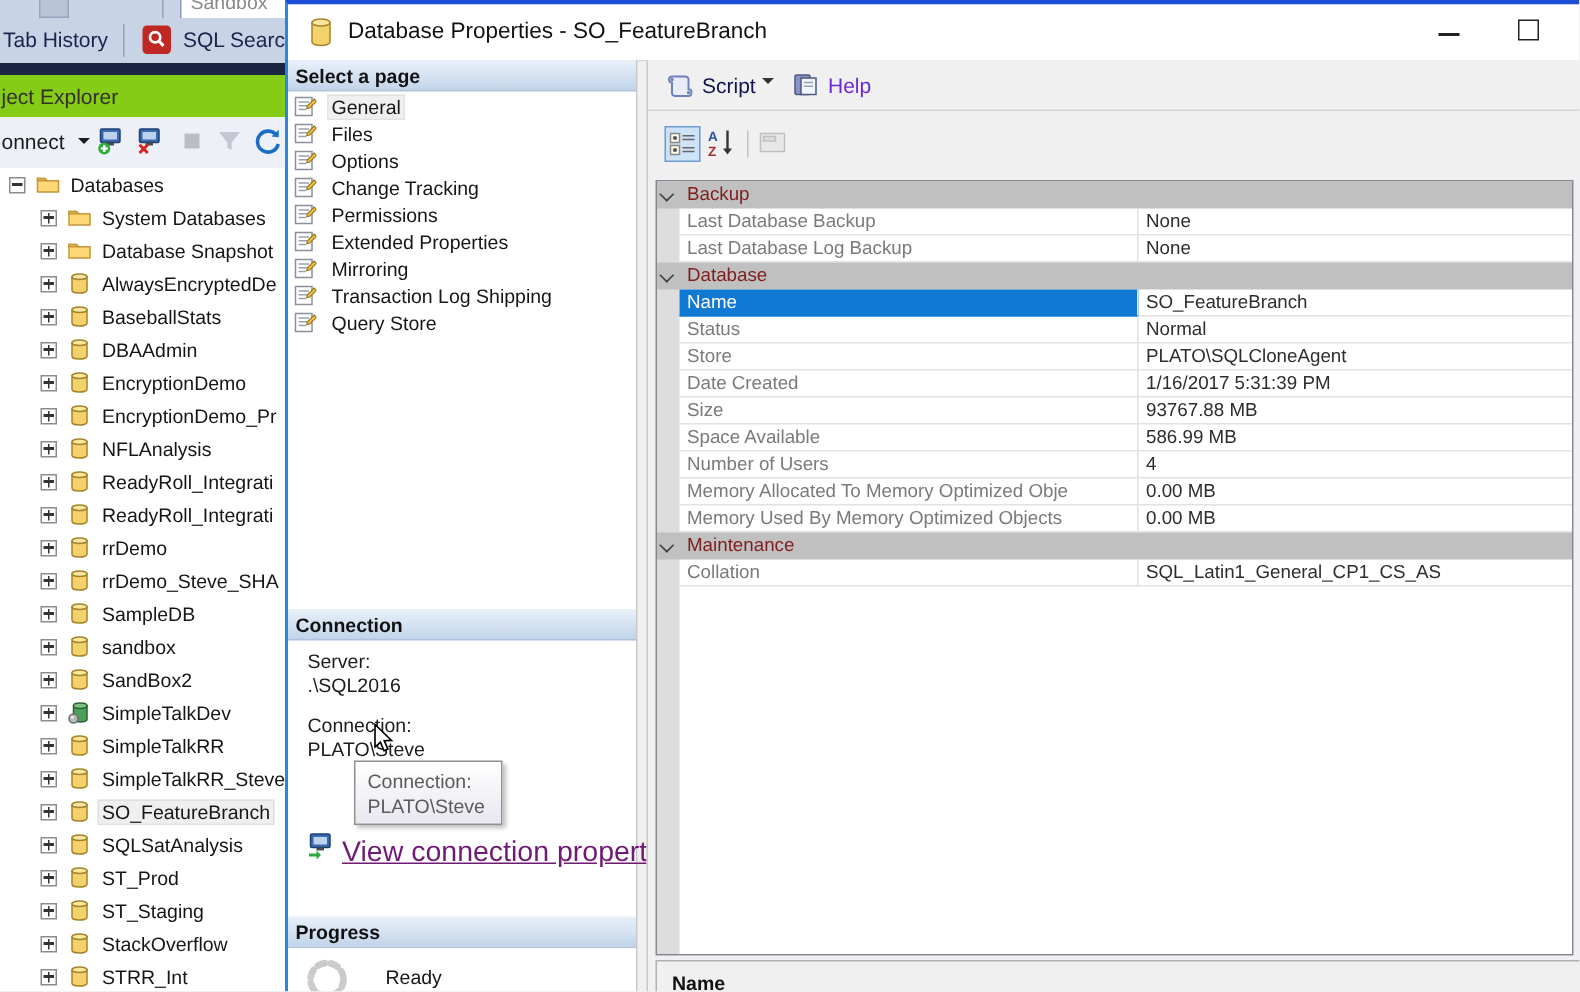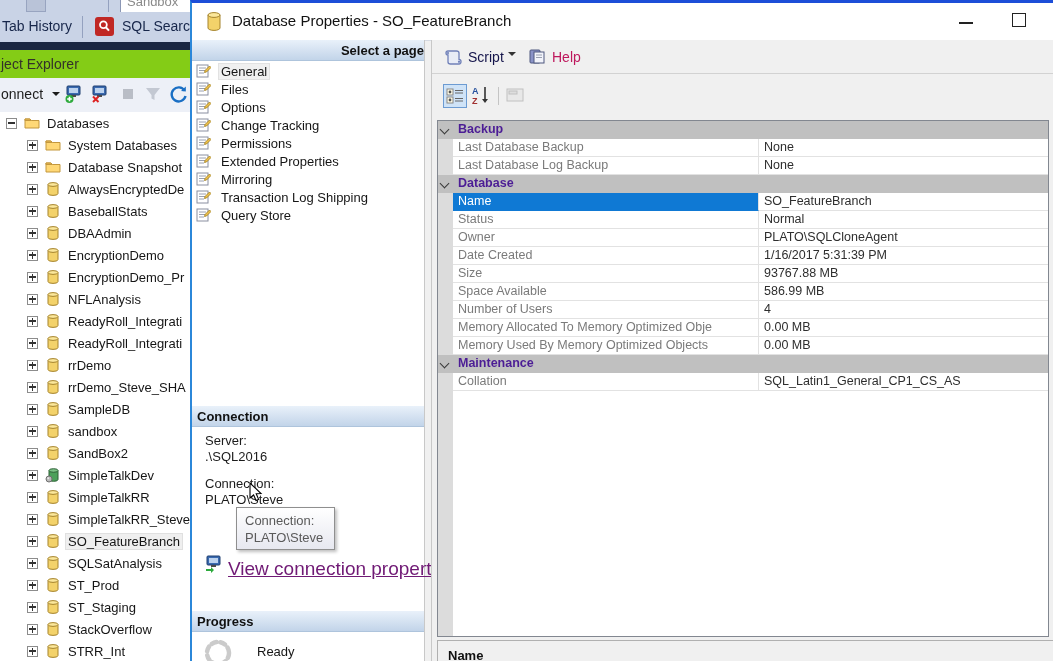--- a/index.html
+++ b/index.html
@@ -53,21 +53,21 @@
   #btn-min{left:752px;top:0px;width:44px;height:36px;}
   #btn-min span{position:absolute;left:15px;top:19px;width:14px;height:2px;background:#222;}
   #btn-max{left:806px;top:0px;width:44px;height:36px;}
   #btn-max span{position:absolute;left:14px;top:10px;width:14px;height:14px;border:1.6px solid #222;box-sizing:border-box;}
 
   
   #left-pane{left:0;top:37px;width:232px;height:624px;background:#fff;border-right:1px solid #c8c8c8;}
   .sec-header{width:100%;height:21px;background:linear-gradient(#e9f1fa,#c2d4e9);
     border-bottom:1px solid #aec4dc;font-size:13px;font-weight:bold;color:#111;
     line-height:21px;padding-left:5px;box-sizing:border-box;}
-  #pages-header{left:0;top:0;text-align:right;}
+  #pages-header{left:0;top:0;}
   #pages-list{left:0;top:22px;width:232px;}
   .prow{display:flex;align-items:center;height:18px;font-size:13px;color:#161616;padding-left:4px;white-space:nowrap;}
   .picon{width:15px;height:14px;margin-right:7px;flex:0 0 auto;}
   .plabel{padding:0 3px;}
   .plabel.hl{background:#f0f0f0;border:1px solid #e2e2e2;padding:0 2px;}
   #conn-header{left:0;top:366px;}
   #conn-body{left:0;top:387px;width:232px;font-size:13px;color:#1c1c1c;}
   .conn-line{position:absolute;left:13px;white-space:nowrap;}
   #link-icon{left:12px;top:128px;}
   #conn-link{left:36px;top:131px;color:#701a75;text-decoration:underline;font-size:19px;white-space:nowrap;}
@@ -76,42 +76,42 @@
   #spinner{left:11px;top:6px;}
   #ready-text{left:65px;top:12px;font-size:13px;color:#161616;}
 
   
   #right-pane{left:239px;top:37px;width:624px;height:624px;background:#f0f0f0;border-left:1px solid #c8c8c8;}
   #script-toolbar{left:0;top:0;width:624px;height:33px;border-bottom:1px solid #d2d2d2;}
   #script-btn{left:12px;top:6px;height:22px;font-size:14px;color:#14144a;}
   #script-btn .lbl{position:absolute;left:24px;top:3px;}
   #script-caret{left:76px;top:12px;width:0;height:0;border-left:4.5px solid transparent;
     border-right:4.5px solid transparent;border-top:4.5px solid #333;}
-  #help-btn{left:96px;top:6px;height:22px;font-size:14px;color:#be185d;}
+  #help-btn{left:96px;top:6px;height:22px;font-size:14px;color:#6d28d9;}
   #help-btn .lbl{position:absolute;left:24px;top:3px;}
   
   #grid-toolbar{left:0;top:40px;width:624px;height:36px;}
   .gtb{width:24px;height:24px;top:4px;box-sizing:border-box;}
   .gtb.sel{background:#cfe3f7;border:1px solid #6c9bd2;}
   .gtb.disabled{opacity:.55;}
   #gtb-sep{left:66px;top:7px;width:1px;height:18px;background:#c4c4c4;}
   
   #prop-grid{left:5px;top:80px;width:612px;height:517px;background:#fff;border:1px solid #828790;
     box-sizing:border-box;overflow:hidden;}
   #prop-grid::before{content:"";position:absolute;left:0;top:0;width:15px;height:100%;background:#dcdcdc;}
   .grow{display:flex;height:18px;position:relative;font-size:12.5px;line-height:17px;}
   .gmargin{width:15px;flex:0 0 auto;position:relative;}
   .chev{display:none;position:absolute;left:3px;top:5px;width:6px;height:6px;
     border-right:1.5px solid #3a3a3a;border-bottom:1.5px solid #3a3a3a;transform:rotate(45deg);}
   .gname{width:306px;flex:0 0 auto;box-sizing:border-box;padding:0 5px;color:#7a7a7a;
     border-bottom:1px solid #e2e2e2;border-right:1px solid #e2e2e2;white-space:nowrap;overflow:hidden;}
   .gvalue{flex:1;box-sizing:border-box;padding:0 5px;color:#2e2e2e;border-bottom:1px solid #e2e2e2;white-space:nowrap;overflow:hidden;}
   .grow.cat{background:#c0c0c0;}
   .grow.cat .chev{display:block;}
-  .grow.cat .gname{color:#4c1d95;font-weight:bold;border:none;width:auto;}
+  .grow.cat .gname{color:#7f1d1d;font-weight:normal;border:none;width:auto;}
   .grow.sel .gname{background:#0f79d4;color:#fff;border-bottom:1px solid #0f79d4;}
   
   #desc-panel{left:5px;top:600px;width:619px;height:61px;background:#f0f0f0;
     border:1px solid #b0b0b0;box-sizing:border-box;}
   #desc-title{left:10px;top:7px;font-size:13px;font-weight:bold;color:#111;}
 
   
   #tooltip{left:236px;top:507px;width:99px;height:43px;background:linear-gradient(#ffffff,#e7e8f0);
     border:1px solid #8f8f8f;box-shadow:2px 2px 3px rgba(0,0,0,.25);z-index:50;
     font-size:13px;color:#5a5a5a;padding:4px 0 0 8px;box-sizing:border-box;line-height:17px;white-space:nowrap;}
@@ -782,21 +782,21 @@
           </div>
 
           <div class="grow row">
             <span class="gmargin"></span>
             <span class="gname">Status</span>
             <span class="gvalue">Normal</span>
           </div>
 
           <div class="grow row">
             <span class="gmargin"></span>
-            <span class="gname">Owner</span>
+            <span class="gname">Store</span>
             <span class="gvalue">PLATO\SQLCloneAgent</span>
           </div>
 
           <div class="grow row">
             <span class="gmargin"></span>
             <span class="gname">Date Created</span>
             <span class="gvalue">1/16/2017 5:31:39 PM</span>
           </div>
 
           <div class="grow row">

